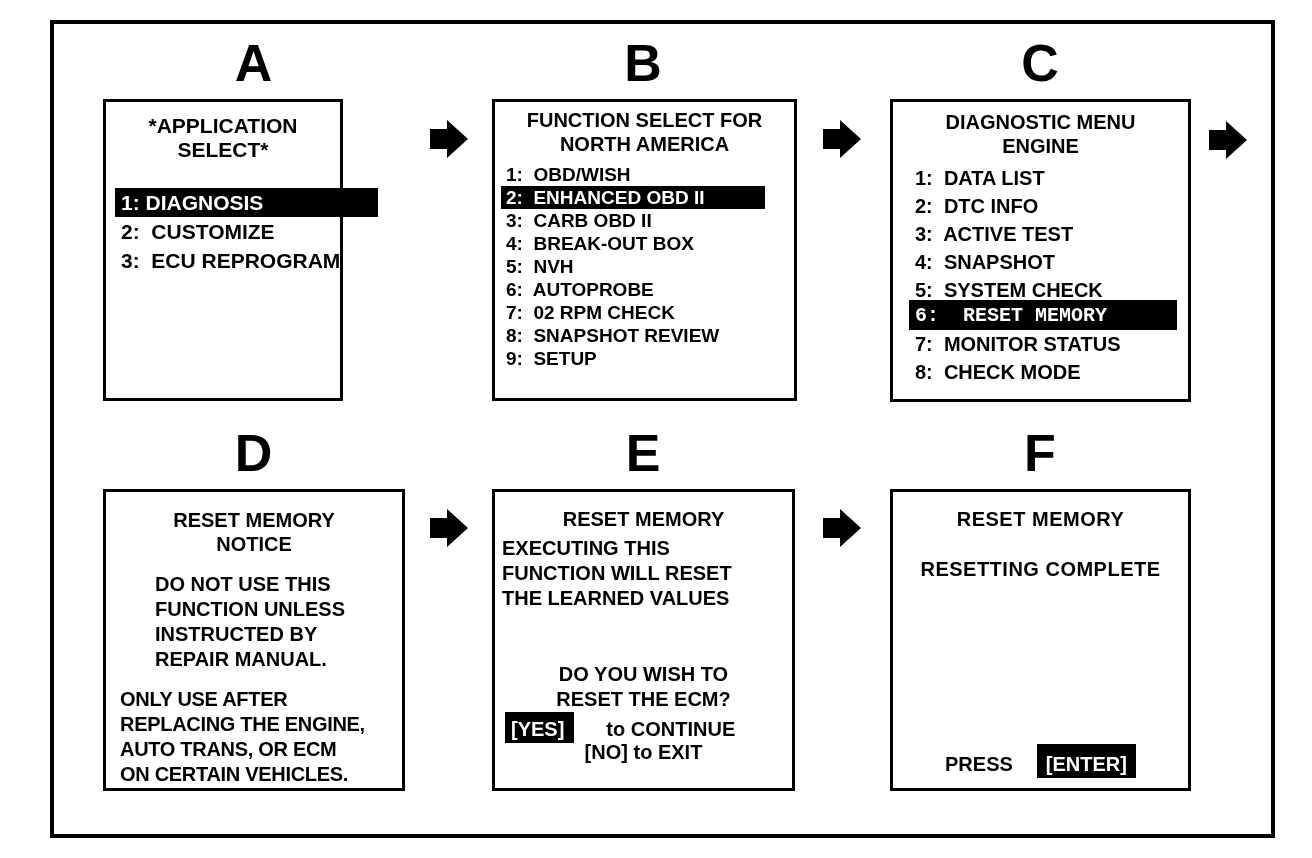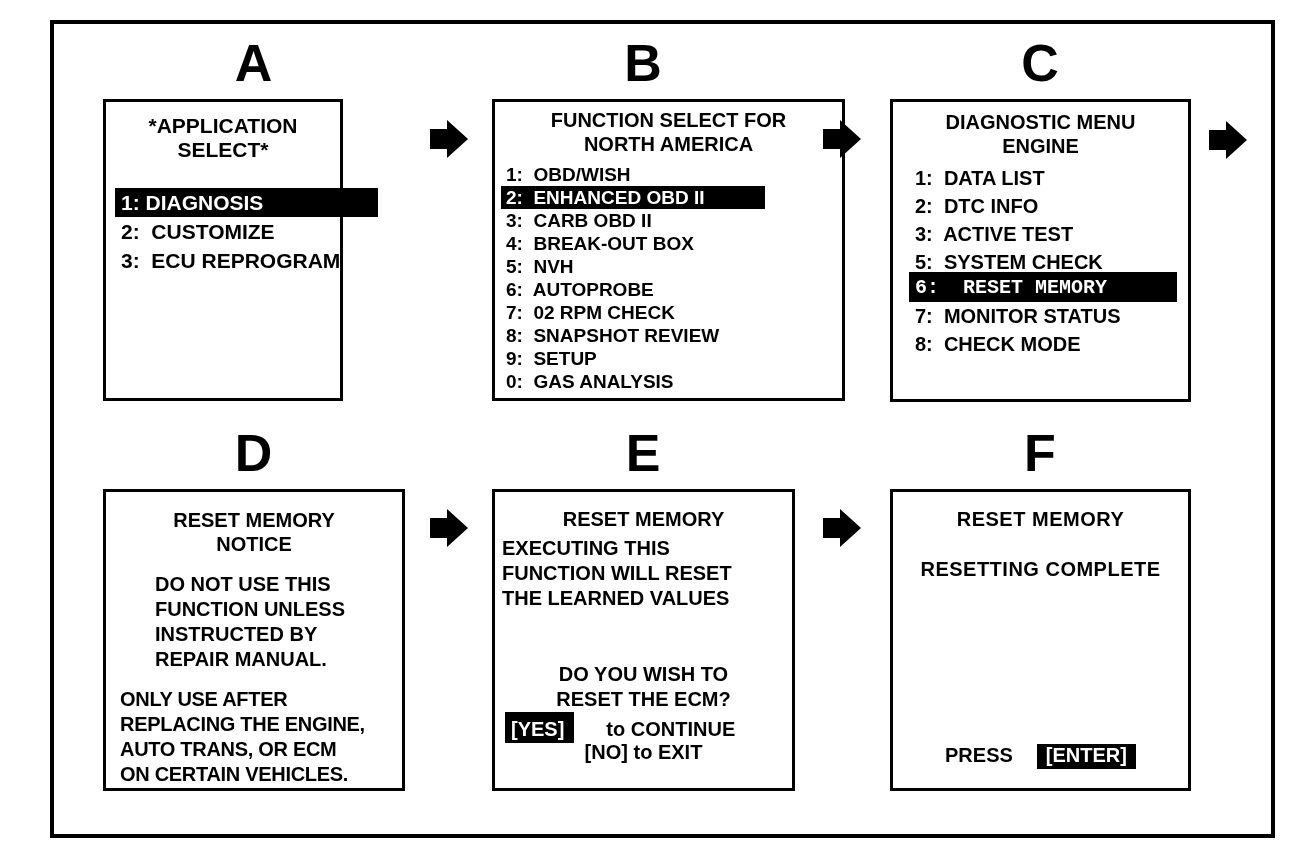--- a/index.html
+++ b/index.html
@@ -26,21 +26,21 @@
   .lab-row2 { top:424px; }
   .lab-col1 { left:103px; width:302px; }
   .lab-col2 { left:492px; width:303px; }
   .lab-col3 { left:890px; width:301px; }
 
   .screen {
     position:absolute;
     border:3px solid #000; background:#fff;
   }
   #scrA { left:103px; top:99px;  width:240px; height:302px; }
-  #scrB { left:492px; top:99px;  width:353px; height:302px; }
+  #scrB { left:492px; top:99px;  width:305px; height:302px; }
   #scrC { left:890px; top:99px;  width:301px; height:303px; }
   #scrD { left:103px; top:489px; width:302px; height:302px; }
   #scrE { left:492px; top:489px; width:303px; height:302px; }
   #scrF { left:890px; top:489px; width:301px; height:302px; }
 
   .screen > div { position:absolute; left:0; right:0; }
   .center { text-align:center; }
   .mrow { white-space:pre; }
   .hl { background:#000; color:#fff; }
 
@@ -73,21 +73,21 @@
   #scrE .question { top:170px; font-size:20px; line-height:25px; }
   #scrE .yesline { top:220px; left:10px; font-size:20px; }
   #scrE .yes-token { display:inline-block; padding:6px 10px 2px 6px; }
   #scrE .yes-rest { margin-left:32px; }
   #scrE .noline { top:249px; font-size:20px; }
 
   
   #scrF .heading { top:16px; font-size:20px; letter-spacing:0.5px; }
   #scrF .status { top:66px; font-size:20px; letter-spacing:0.5px; }
   #scrF .footer { top:252px; font-size:20px; }
-  #scrF .enter-token { display:inline-block; padding:0 9px 2px 9px; margin-left:24px; }
+  #scrF .enter-token { display:inline-block; padding:9px 9px 2px 9px; margin-left:24px; }
 
   
   .arrow { position:absolute; width:38px; height:46px; }
   .arrow svg { display:block; width:38px; height:46px; }
   #arrAB { left:430px; top:116px; }
   #arrBC { left:823px; top:116px; }
   #arrCX { left:1209px; top:117px; }
   #arrDE { left:430px; top:505px; }
   #arrEF { left:823px; top:505px; }
 </style>
@@ -121,33 +121,33 @@
     <div class="menu">
       <div class="mrow">1:  OBD/WISH</div>
       <div class="mrow hl">2:  ENHANCED OBD II</div>
       <div class="mrow">3:  CARB OBD II</div>
       <div class="mrow">4:  BREAK-OUT BOX</div>
       <div class="mrow">5:  NVH</div>
       <div class="mrow">6:  AUTOPROBE</div>
       <div class="mrow">7:  02 RPM CHECK</div>
       <div class="mrow">8:  SNAPSHOT REVIEW</div>
       <div class="mrow">9:  SETUP</div>
-      <div class="mrow">0:  GAS ANALYSIS</div>
     </div>
   </div>
 
   <div class="screen" id="scrC">
     <div class="screen-title center">
       <div>DIAGNOSTIC MENU</div>
       <div>ENGINE</div>
     </div>
     <div class="menu">
       <div class="mrow">1:  DATA LIST</div>
       <div class="mrow">2:  DTC INFO</div>
       <div class="mrow">3:  ACTIVE TEST</div>
+      <div class="mrow">4:  SNAPSHOT</div>
       <div class="mrow">5:  SYSTEM CHECK</div>
       <div class="mrow hl">6:  RESET MEMORY</div>
       <div class="mrow">7:  MONITOR STATUS</div>
       <div class="mrow">8:  CHECK MODE</div>
     </div>
   </div>
 
   <div class="screen" id="scrD">
     <div class="heading center">
       <div>RESET MEMORY</div>

